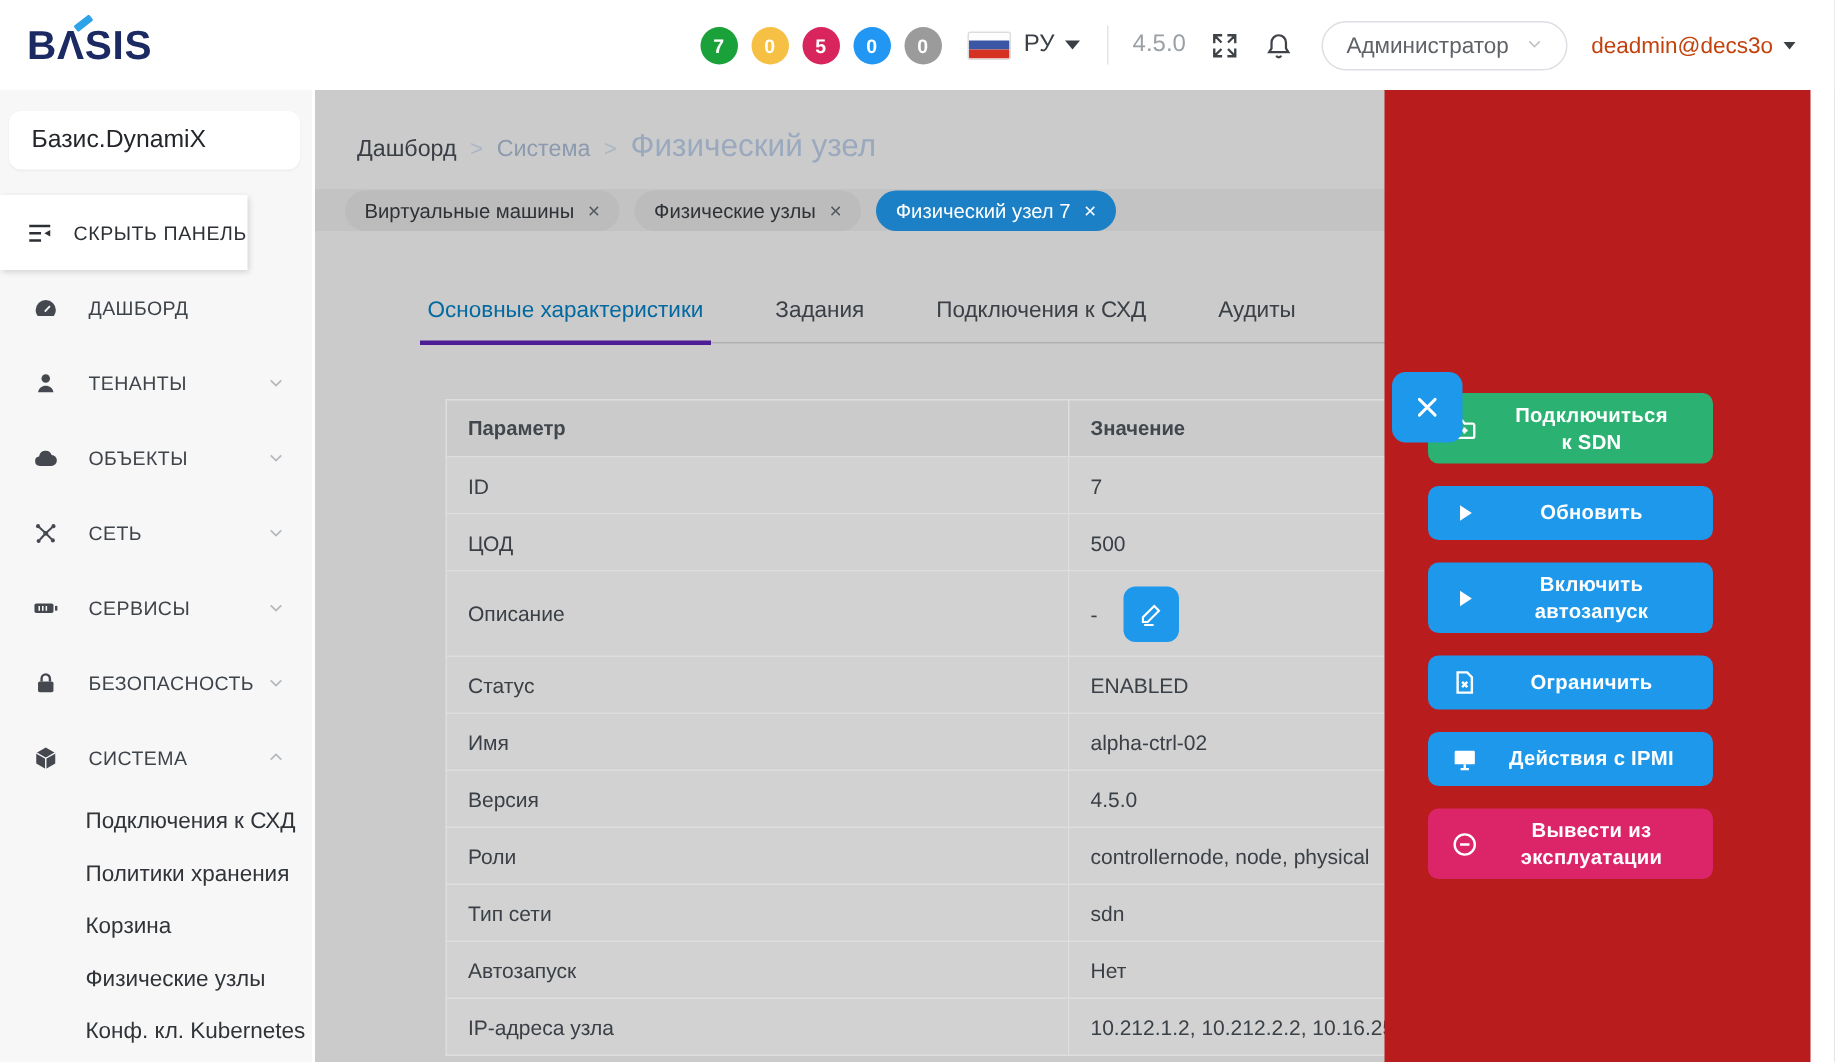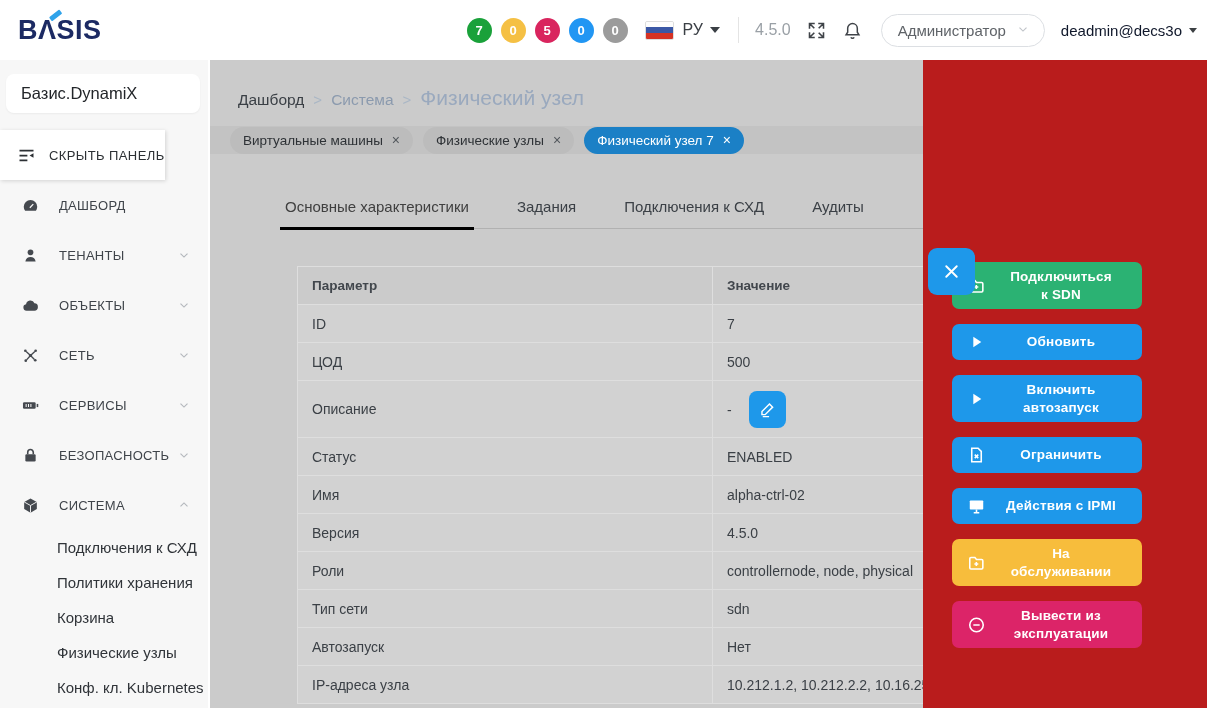--- a/index.html
+++ b/index.html
@@ -19,21 +19,21 @@
   .flag div{flex:1}
   .f-white{background:#fdfdfd}.f-blue{background:#3a57a5}.f-red{background:#d53224}
   .lang{margin-left:9px;font-size:16px;color:#3a3f45;cursor:pointer}
   .caret{width:0;height:0;border-left:5px solid transparent;border-right:5px solid transparent;border-top:6px solid #3a3f45;margin-left:7px;cursor:pointer}
   .hdr-divider{width:1px;height:26px;background:#e4e4e4;margin:0 16px 0 18px}
   .version{font-size:16px;color:#9aa0a6}
   .icon-btn{margin-left:15px;color:#3f4348;cursor:pointer;display:flex;background:none;border:none}
   .icon-btn .icn{width:21px;height:21px}
   .role-pill{margin-left:18px;border:1px solid #dcdfe3;border-radius:18px;padding:7px 14px 7px 16px;display:flex;color:#5f6368;font-size:15px;cursor:pointer;background:#fff}
   .role-pill .icn{width:14px;height:14px;margin-left:10px;color:#c0c4c9}
-  .user-menu{margin-left:16px;display:flex;align-items:center;font-size:15px;color:#0f172a;cursor:pointer}
+  .user-menu{margin-left:16px;display:flex;align-items:center;font-size:15px;color:#c2410c;cursor:pointer}
   .user-menu .caret{border-top-color:#3c4043;border-left-width:4.5px;border-right-width:4.5px;border-top-width:5.5px}
 
   
   .sidebar{position:absolute;top:60px;left:0;width:208px;height:648px;background:#f7f7f7}
   .product-card{margin:14px 8px 0 6px;background:#fff;border-radius:8px;padding:10px 15px;font-size:16.5px;color:#23262a;box-shadow:0 1px 2px rgba(0,0,0,.05)}
   .hide-panel{margin-top:17px;width:165px;height:50px;background:#fff;box-shadow:1px 1px 4px rgba(0,0,0,.15);display:flex;align-items:center;padding-left:16px;cursor:pointer}
   .hide-panel .icn{width:21px;height:21px;color:#2c3034}
   .hide-panel-label{margin-left:12px;font-size:13px;color:#2c3034;letter-spacing:.4px}
   .nav-item{height:50px;display:flex;align-items:center;padding:0 17px 0 21px;cursor:pointer}
   .nav-item .nav-icn{width:19px;height:19px;color:#45494f}
@@ -48,21 +48,21 @@
   .crumb.light{color:#8b9aae}
   .crumb-sep{color:#a9b6c5;margin:0 9px;font-size:15px}
   .crumb-current{font-size:21px;color:#9aa9be}
   .pill-strip{margin-top:16px;height:28px;background:#c3c3c3;display:flex;align-items:center;padding-left:20px;gap:10px}
   .pill{height:27px;border-radius:13.5px;background:#bcbcbc;display:inline-flex;align-items:center;padding:0 13px;font-size:13.5px;color:#2e3236;cursor:pointer;white-space:nowrap}
   .pill .pill-x{margin-left:9px;font-size:14px;color:#53585d;cursor:pointer}
   .pill.active{background:#1b80c6;color:#fff}
   .pill.active .pill-x{color:#fff}
   .tabs{margin:44px 0 0 70px;display:flex;gap:38px;border-bottom:1px solid #b1b1b1}
   .tab{font-size:15px;color:#3b4046;padding:0 5px 12px;cursor:pointer;white-space:nowrap}
-  .tab.active{color:#404040;border-bottom:3px solid #000000;margin-bottom:-2px}
+  .tab.active{color:#0369a1;border-bottom:3px solid #4c1d95;margin-bottom:-2px}
   .details{margin:37px 0 0 87px}
   .details table{border-collapse:collapse;table-layout:fixed;width:900px}
   .details th{background:#cbcbcb;height:38px;font-size:13.5px;font-weight:700;color:#42474d;text-align:left;padding-left:14px;border:1px solid #dedede}
   .details td{background:#d2d2d2;height:38px;font-size:14px;color:#3b4046;padding-left:14px;border:1px solid #dedede;white-space:nowrap;overflow:hidden}
   .details tr.tall td{height:57px}
   .edit-btn{width:37px;height:37px;border:none;border-radius:8px;background:#1e98ea;color:#fff;margin-left:17px;vertical-align:middle;cursor:pointer;display:inline-flex;align-items:center;justify-content:center}
   .edit-btn .icn{width:19px;height:19px}
   .val-text{vertical-align:middle}
   .close-btn{position:absolute;top:248px;left:928px;width:47px;height:47px;background:#1e98ea;border:none;border-radius:9px;color:#fff;display:flex;align-items:center;justify-content:center;cursor:pointer;z-index:6}
   .close-btn .icn{width:21px;height:21px}
@@ -349,27 +349,20 @@
         </svg>
         <span>Ограничить</span>
       </button>
       <button class="action-btn" style="background:#1e98ea">
         <svg class="icn act-icn" viewBox="0 0 24 24">
           <rect x="3.5" y="5" width="17" height="11.5" rx="1" fill="currentColor"></rect>
           <path d="M12 16.5v3M8.5 20.5h7" stroke="currentColor" stroke-width="2"></path>
         </svg>
         <span>Действия с IPMI</span>
       </button>
-      <button class="action-btn" style="background:#f7bd3c">
-        <svg class="icn act-icn" viewBox="0 0 24 24">
-          <path d="M3.5 6.5A1.5 1.5 0 0 1 5 5h5l2 2.5h6.5A1.5 1.5 0 0 1 20 9v9a1.5 1.5 0 0 1-1.5 1.5H5A1.5 1.5 0 0 1 3.5 18z" fill="none" stroke="currentColor" stroke-width="2"></path>
-          <path d="M11.8 10.8v5M9.3 13.3h5" stroke="currentColor" stroke-width="2"></path>
-        </svg>
-        <span>На обслуживании</span>
-      </button>
       <button class="action-btn" style="background:#dc2468">
         <svg class="icn act-icn" viewBox="0 0 24 24">
           <circle cx="12" cy="12" r="8.5" fill="none" stroke="currentColor" stroke-width="2"></circle>
           <path d="M8 12h8" stroke="currentColor" stroke-width="2"></path>
         </svg>
         <span>Вывести из эксплуатации</span>
       </button>
     </div>
 </div>
 

